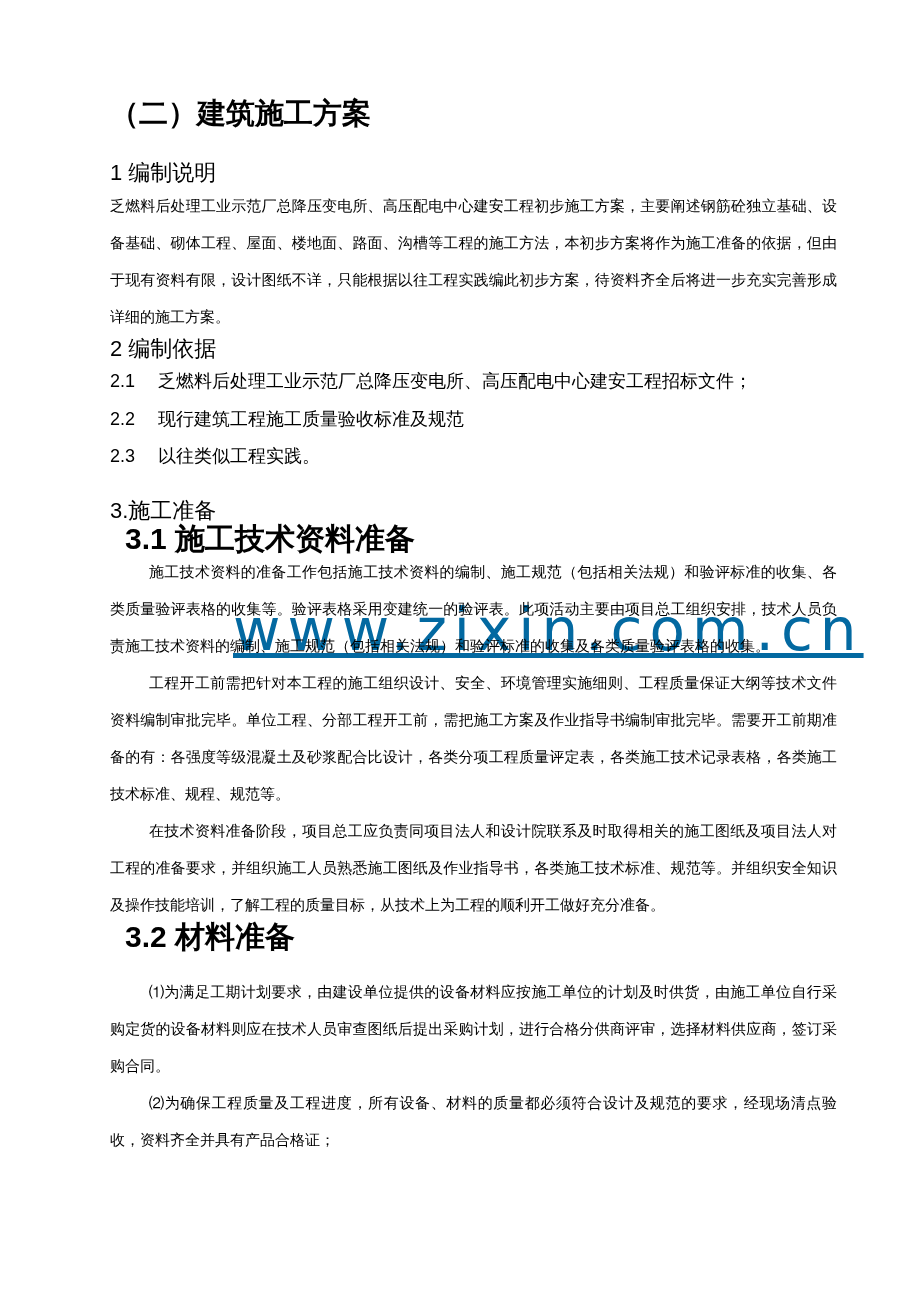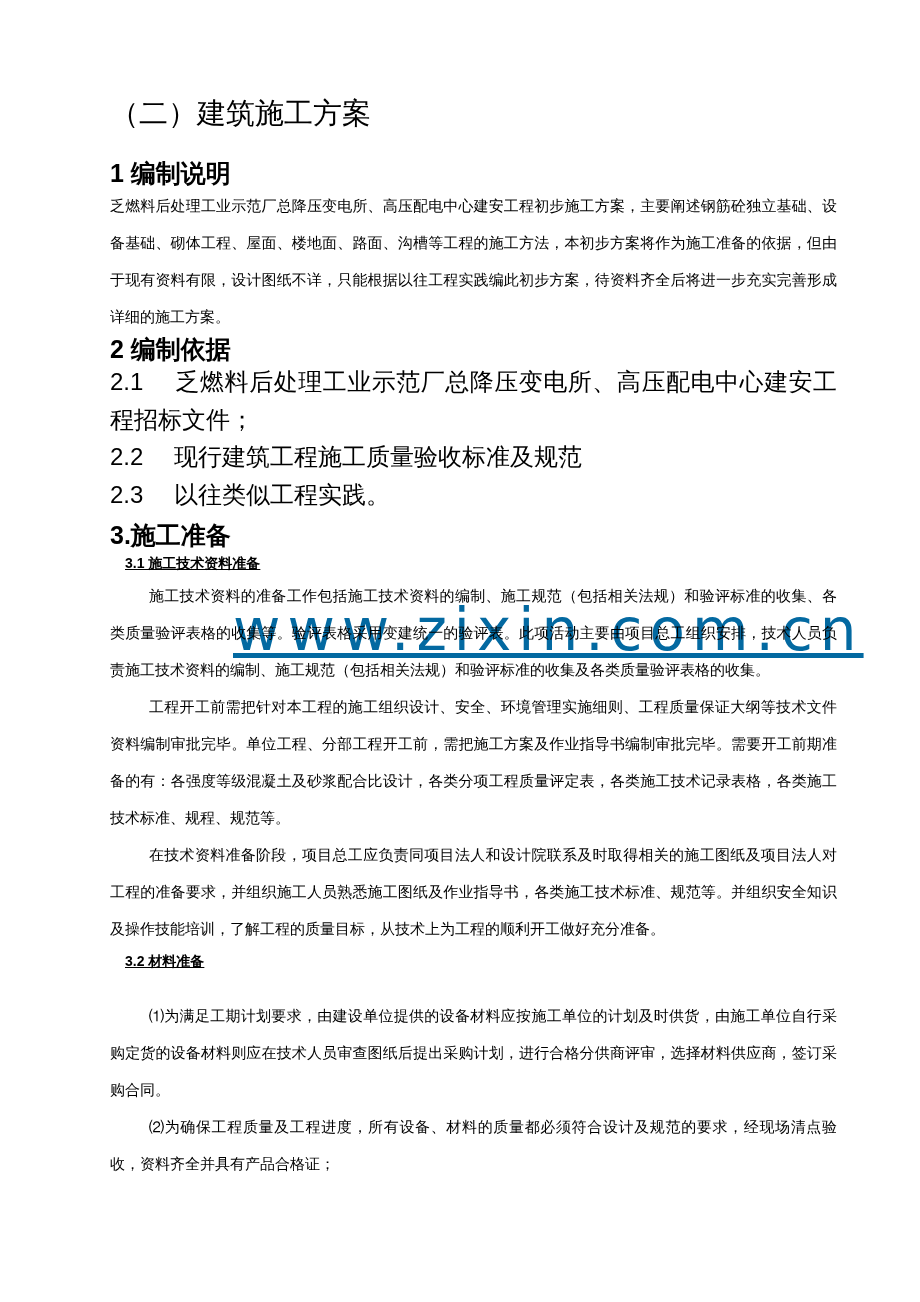--- a/index.html
+++ b/index.html
@@ -28,50 +28,49 @@
   }
   .content {
     position: absolute;
     left: 110px;
     top: 96px;
     width: 727px;
     z-index: 1;
   }
   .doc-title {
     font-size: 29px;
-    font-weight: normal;
+    font-weight: bold;
     line-height: 34px;
     margin: 0 0 29px 0;
   }
   .sec-heading {
-    font-size: 25px;
-    font-weight: bold;
+    font-size: 22px;
+    font-weight: normal;
     line-height: 28px;
     margin: 0;
   }
   .sec-heading.gap-sm { }
-  .sec-heading.gap-md { margin-top: 8px; }
+  .sec-heading.gap-md { margin-top: 21px; }
   .subsec-heading {
-    font-size: 14px;
+    font-size: 30px;
     font-weight: bold;
     line-height: 28px;
     margin: 0 0 0 15px;
-    text-decoration: underline;
   }
   .body-para {
     font-size: 15px;
     line-height: 37px;
     text-align: justify;
     text-indent: 39px;
     margin: 0;
   }
   .body-para.no-indent { text-indent: 0; }
   .body-para.gap-top { margin-top: 22px; }
   .ref-item {
-    font-size: 24px;
+    font-size: 18px;
     line-height: 37.5px;
     text-align: justify;
     margin: 0;
   }
 </style>
 </head>
 <body>
 
 <div class="page">
 

